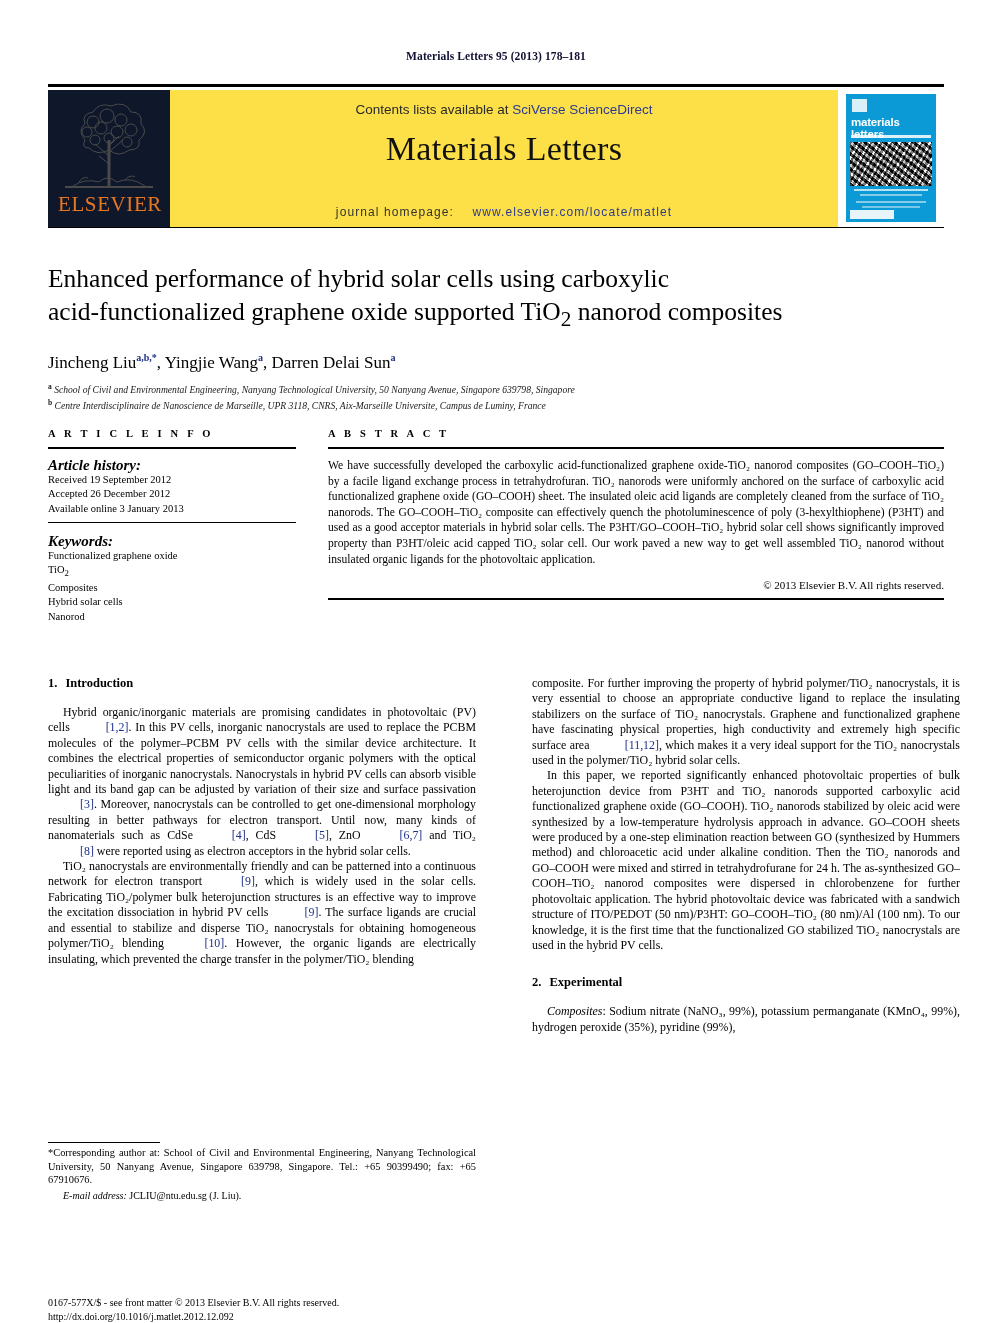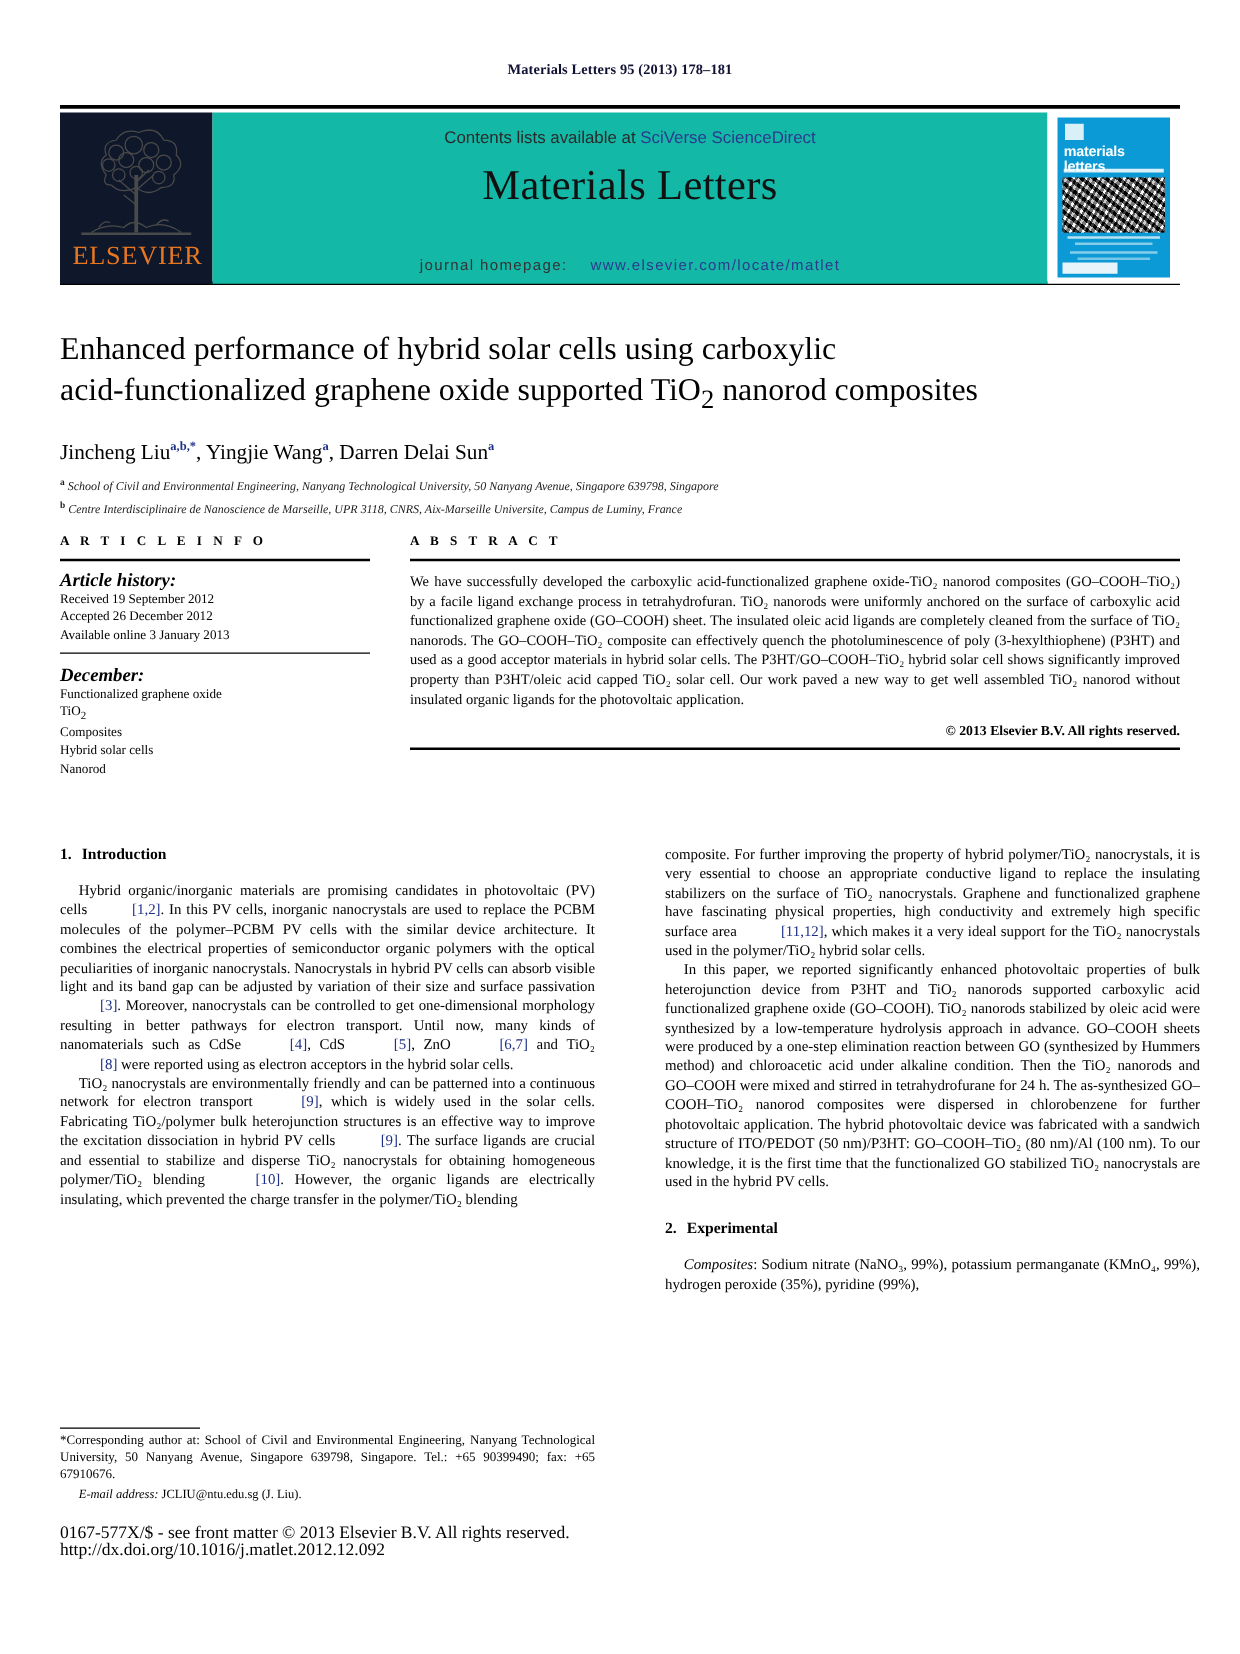--- a/index.html
+++ b/index.html
@@ -42,21 +42,21 @@
     position: absolute; left: 6px; bottom: 10px; width: 112px;
     text-align: center;
     color: #E87722;
     font-family: "Liberation Serif", serif;
     font-size: 21px;
     letter-spacing: 0.6px;
   }
 
   .mast-center {
     flex: 1 1 auto;
-    background: #14b8a6;
+    background: #fde047;
     position: relative;
     height: 137px;
   }
   .contents-line {
     position: absolute; top: 12px; left: 0; width: 100%;
     text-align: center;
     font-family: "Liberation Sans", sans-serif;
     font-size: 13.5px;
     color: #2a2a2a;
   }
@@ -164,21 +164,21 @@
 
   .abstract-text {
     font-size: 11.6px;
     line-height: 15.6px;
     text-align: justify;
     margin: 0;
   }
   .copyright {
     text-align: right;
     font-size: 11px;
-    font-weight: bold;
+    font-weight: normal;
     margin-top: 12px;
   }
   .abs-bottom-rule { border: 0; border-top: 2.2px solid #000; margin: 7px 0 0 0; }
 
   
   .body-cols {
     position: absolute; left: 48px; top: 676px;
     width: 896px;
     display: flex; gap: 56px;
   }
@@ -205,22 +205,22 @@
   }
   .fn-rule { width: 112px; border: 0; border-top: 1px solid #000; margin: 0 0 3px 0; }
   .fn-text {
     font-size: 10.4px; line-height: 13.6px;
     text-align: justify; margin: 0;
   }
   .fn-email { font-size: 10px; line-height: 13.6px; margin: 2px 0 0 0; text-indent: 15px; }
   .fn-email i { font-style: italic; }
 
   .footer {
-    position: absolute; left: 48px; top: 1220px; width: 470px;
-    font-size: 14px; line-height: 13.6px;
+    position: absolute; left: 48px; top: 1296px; width: 470px;
+    font-size: 10px; line-height: 13.6px;
   }
 </style>
 </head>
 <body>
 
 <div class="page">
 
   <div class="runhead">Materials Letters 95 (2013) 178–181</div>
 
   <div class="masthead">
@@ -294,21 +294,21 @@
 
       <div class="ia-left">
         <div class="sec-head">A R T I C L E   I N F O</div>
         <hr class="hr-thick">
         <div class="hist-label">Article history:</div>
         <div class="hist-line">Received 19 September 2012</div>
         <div class="hist-line">Accepted 26 December 2012</div>
         <div class="hist-line">Available online 3 January 2013</div>
         <hr class="hr-thin-b">
         <div class="kw-block">
-          <div class="kw-label">December:</div>
+          <div class="kw-label">Keywords:</div>
           <div class="kw-line">Functionalized graphene oxide</div>
           <div class="kw-line"><span>TiO</span><sub>2</sub></div>
           <div class="kw-line">Composites</div>
           <div class="kw-line">Hybrid solar cells</div>
           <div class="kw-line">Nanorod</div>
         </div>
       </div>
 
       <div class="ia-right">
         <div class="sec-head">A B S T R A C T</div>

